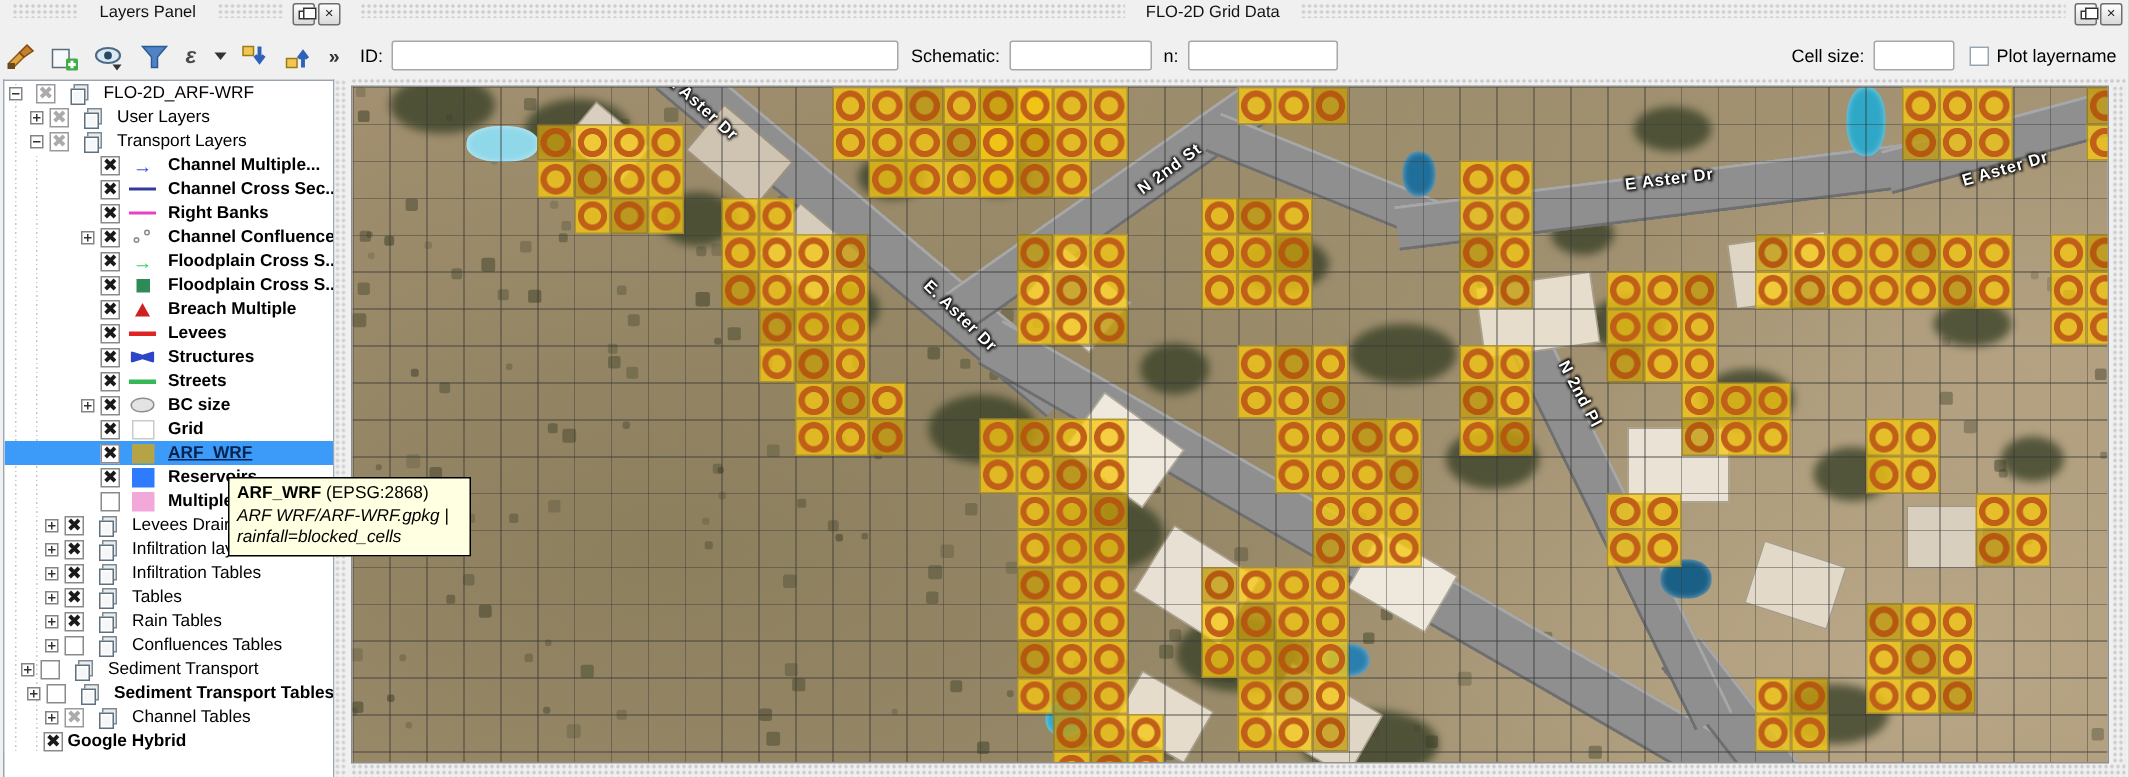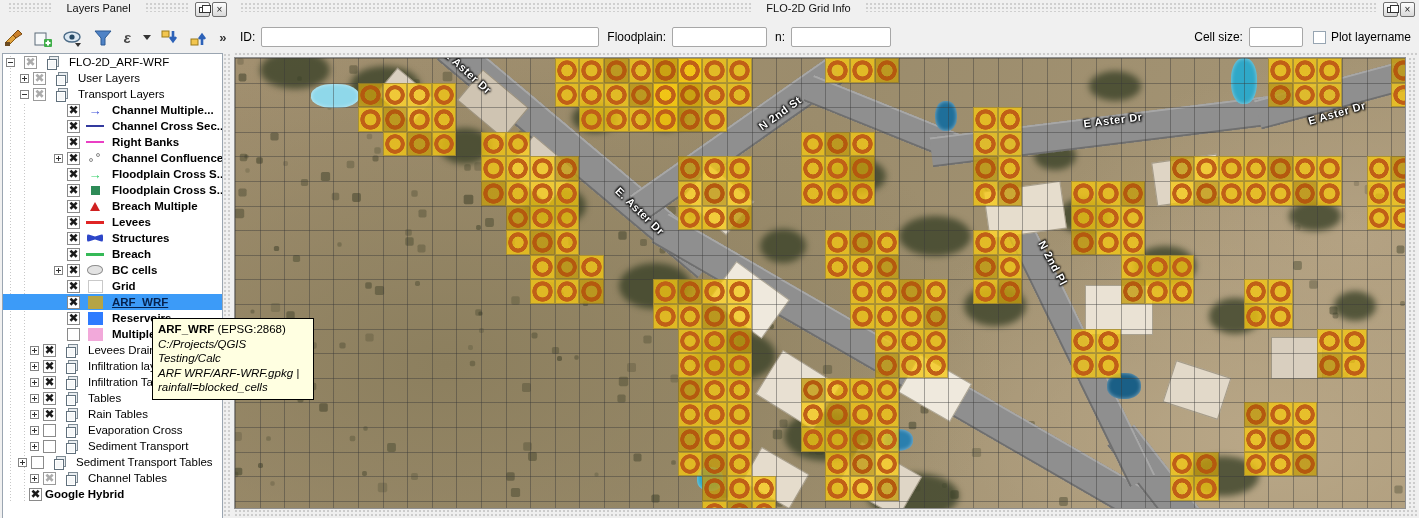--- a/index.html
+++ b/index.html
@@ -303,29 +303,29 @@
               <span class="sym-bow"></span>
             </span>
             <span class="tlabel b">Structures</span>
           </div>
           <div class="trow" style="padding-left: 51px;">
             <span class="expgap"></span>
             <span class="cb">✖</span>
             <span class="licon">
               <span class="sym-line3" style="background: rgb(53, 185, 87);"></span>
             </span>
-            <span class="tlabel b">Breach</span>
+            <span class="tlabel b">Streets</span>
           </div>
           <div class="trow" style="padding-left: 51px;">
             <span class="exp plus"></span>
             <span class="cb">✖</span>
             <span class="licon">
               <span class="sym-blob"></span>
             </span>
-            <span class="tlabel b">BC cells</span>
+            <span class="tlabel b">BC size</span>
           </div>
           <div class="trow" style="padding-left: 51px;">
             <span class="expgap"></span>
             <span class="cb">✖</span>
             <span class="licon">
               <span class="swatch" style="background: rgb(255, 255, 255); border: 1px solid rgb(201, 201, 201);"></span>
             </span>
             <span class="tlabel b">Grid</span>
           </div>
           <div class="trow sel" style="padding-left: 51px;">
@@ -391,31 +391,31 @@
               <span class="gicon"></span>
             </span>
             <span class="tlabel">Rain Tables</span>
           </div>
           <div class="trow" style="padding-left: 27px;">
             <span class="exp plus"></span>
             <span class="cb"></span>
             <span class="licon">
               <span class="gicon"></span>
             </span>
-            <span class="tlabel">Evaporation Cross</span>
-          </div>
-          <div class="trow" style="padding-left: 27px;">
+            <span class="tlabel">Confluences Tables</span>
+          </div>
+          <div class="trow" style="padding-left: 11px;">
             <span class="exp plus"></span>
             <span class="cb"></span>
             <span class="licon">
               <span class="gicon"></span>
             </span>
             <span class="tlabel">Sediment Transport</span>
           </div>
-          <div class="trow" style="padding-left: 15px;">
+          <div class="trow" style="padding-left: 15px; font-weight: bold;">
             <span class="exp plus"></span>
             <span class="cb"></span>
             <span class="licon">
               <span class="gicon"></span>
             </span>
             <span class="tlabel">Sediment Transport Tables</span>
           </div>
           <div class="trow" style="padding-left: 27px;">
             <span class="exp plus"></span>
             <span class="cb gray">✖</span>
@@ -429,34 +429,34 @@
             <span class="tlabel b">Google Hybrid</span>
           </div>
         </div>
       </div>
     <div id="panel-scroll"></div>
   </div>
 
   <div id="grid-panel">
     <div class="titlebar" id="grid-title">
       <span class="hatch"></span>
-      <span class="ttext">FLO-2D Grid Info</span>
+      <span class="ttext">FLO-2D Grid Data</span>
       <span class="hatch"></span>
       <span class="tbtn">
           <span class="sq"></span>
         </span>
       <span class="tbtn">
           <span>×</span>
         </span>
     </div>
 
     <div id="controls">
       <span class="fld-label">ID:</span>
       <input class="txt" id="id-input" value="" style="">
-      <span class="fld-label">Floodplain:</span>
+      <span class="fld-label">Schematic:</span>
       <input class="txt" id="elev-input" value="" style="">
       <span class="fld-label">n:</span>
       <input class="txt" id="n-input" value="" style="">
       <span id="spacer1"></span>
       <span class="fld-label">Cell size:</span>
       <input class="txt" id="cell-input" value="" style="">
       <span class="wcb"></span>
       <span style="margin-right:8px">Plot layername</span>
     </div>
 
@@ -754,17 +754,16 @@
         <div class="slabel" style="left: 405px; top: 153px; transform: translate(-50%, -50%) rotate(44deg);">E. Aster Dr</div>
         <div class="slabel" style="left: 545px; top: 55px; transform: translate(-50%, -50%) rotate(-36deg);">N 2nd St</div>
         <div class="slabel" style="left: 878px; top: 62px; transform: translate(-50%, -50%) rotate(-7deg);">E Aster Dr</div>
         <div class="slabel" style="left: 1102px; top: 55px; transform: translate(-50%, -50%) rotate(-16deg);">E Aster Dr</div>
         <div class="slabel" style="left: 818px; top: 205px; transform: translate(-50%, -50%) rotate(62deg);">N 2nd Pl</div>
       </div>
   </div>
 
   <div id="tooltip">
     <div><span class="tt-title">ARF_WRF</span><span> (EPSG:2868)</span></div>
-    <div class="tt-path">C:/Projects/QGIS Testing/Calc</div>
     <div class="tt-path">ARF WRF/ARF-WRF.gpkg |</div>
     <div class="tt-path">rainfall=blocked_cells</div>
   </div>
 </div>
 
 </body></html>

